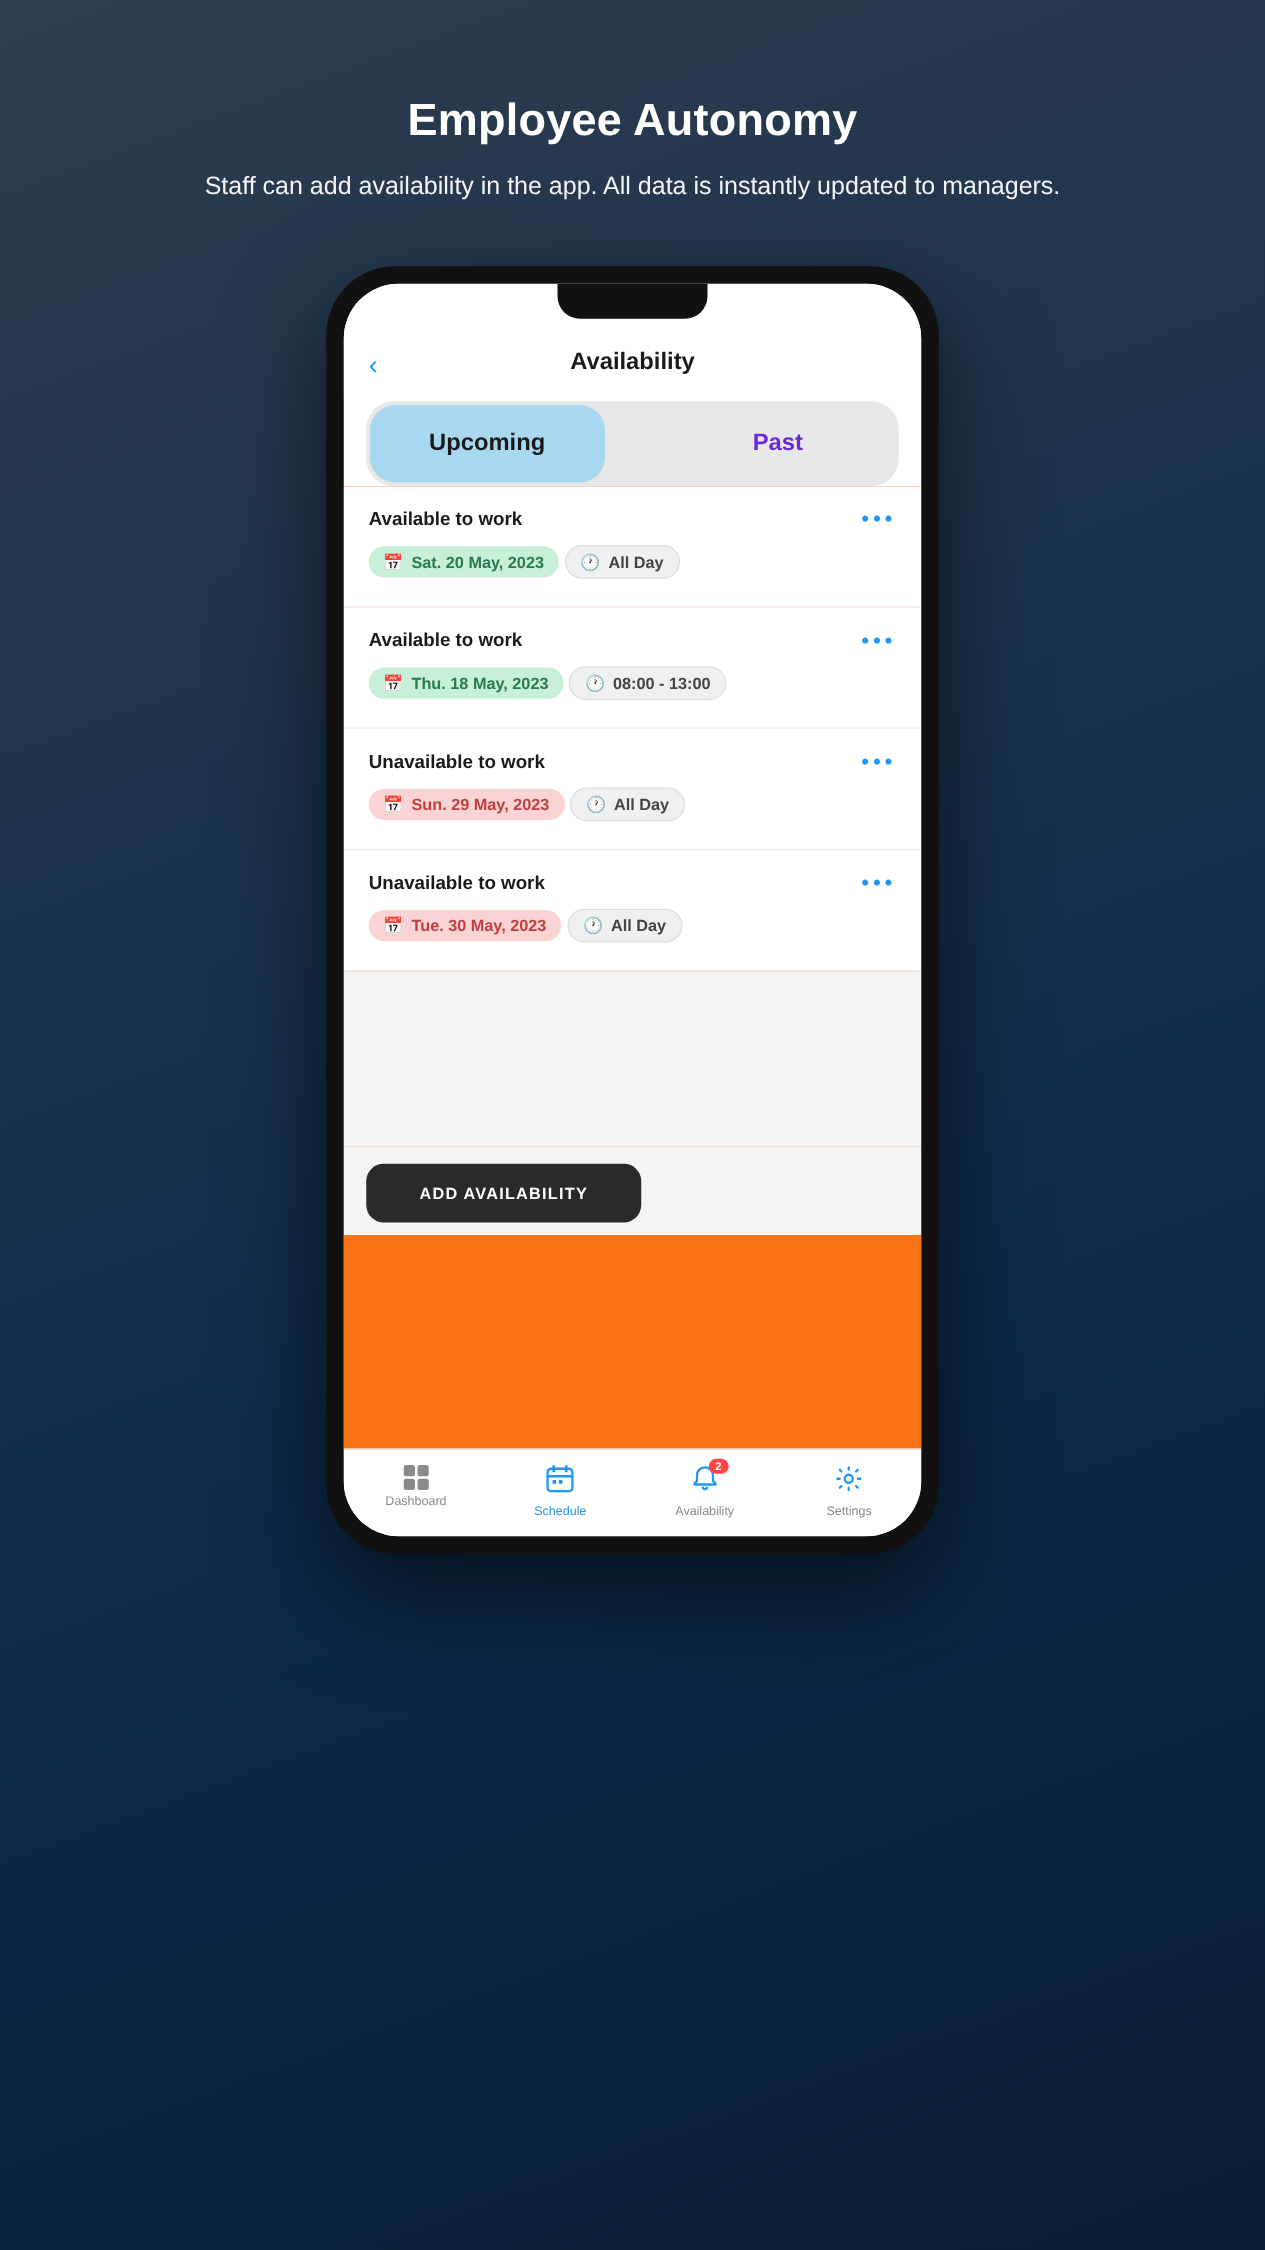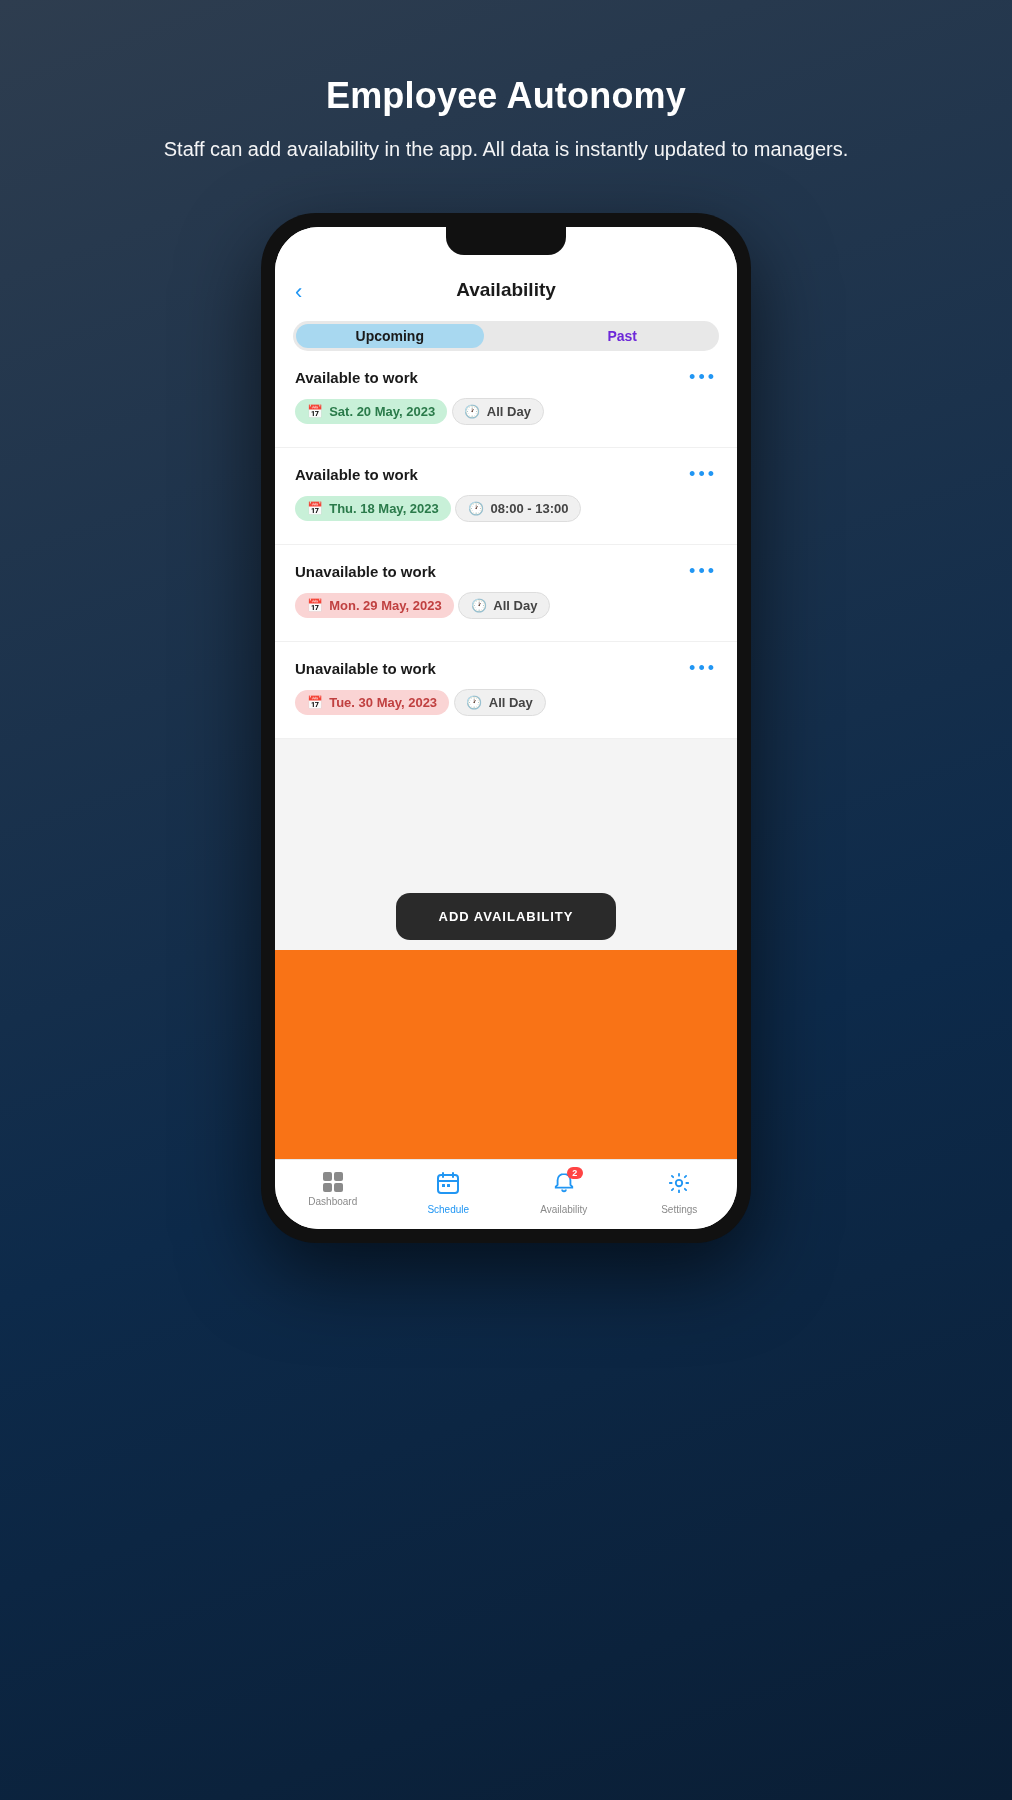--- a/index.html
+++ b/index.html
@@ -99,23 +99,23 @@
       display: flex;
       margin: 6px 18px 0;
       background: #e8e8e8;
       border-radius: 22px;
       padding: 3px;
     }
 
     .tab {
       flex: 1;
       text-align: center;
-      padding: 4px 0;
+      padding: 20px 0;
       border-radius: 20px;
-      font-size: 14px;
+      font-size: 19px;
       font-weight: 600;
       cursor: pointer;
     }
 
     .tab.active {
       background: #a8d8f0;
       color: #1a1a1a;
     }
 
     .tab.inactive {
@@ -192,21 +192,21 @@
     .empty-area {
       height: 140px;
       background: #f4f4f4;
     }
 
     
     .add-btn-wrap {
       background: #f4f4f4;
       padding: 14px 18px 10px;
       display: flex;
-      justify-content: center;
+      justify-content: flex-start;
     }
 
     .add-btn {
       background: #2a2a2a;
       color: #fff;
       border: none;
       border-radius: 14px;
       padding: 16px 28px;
       font-size: 13px;
       font-weight: 800;
@@ -337,21 +337,21 @@
         </div>
       </div>
 
       <div class="availability-card">
         <div class="card-header">
           <span class="card-title">Unavailable to work</span>
           <span class="more-dots">•••</span>
         </div>
         <div class="badge red-pink">
           <span class="badge-icon">📅</span>
-          <span>Mon. 29 May, 2023</span>
+          <span>Sun. 29 May, 2023</span>
         </div>
         <div class="badge time">
           <span class="badge-icon">🕐</span>
           <span>All Day</span>
         </div>
       </div>
 
       <div class="availability-card">
         <div class="card-header">
           <span class="card-title">Unavailable to work</span>

